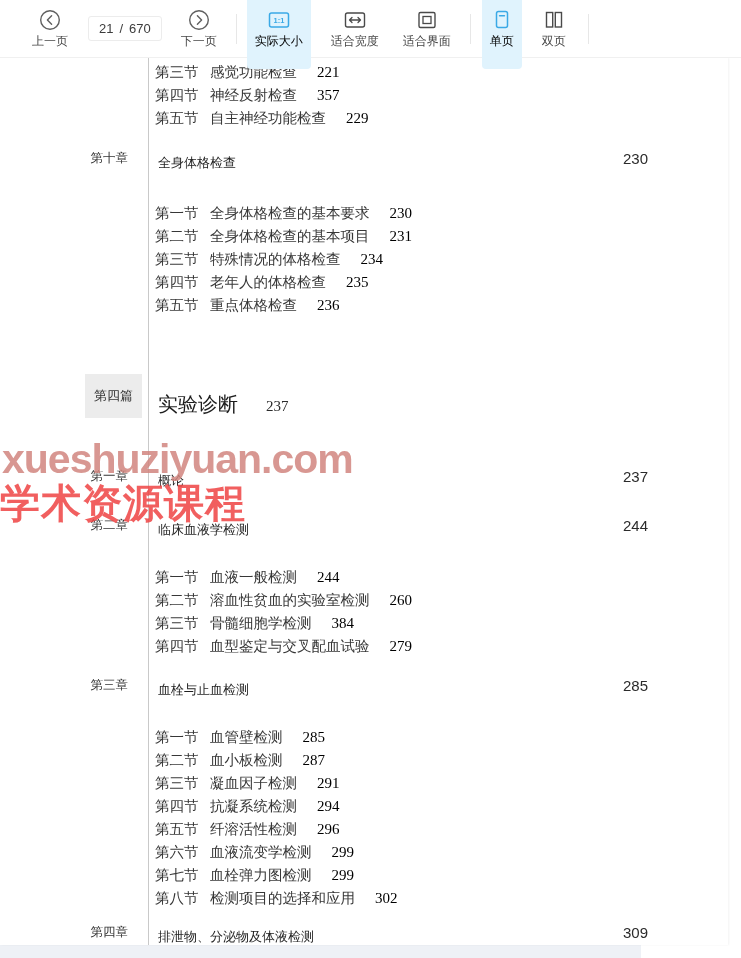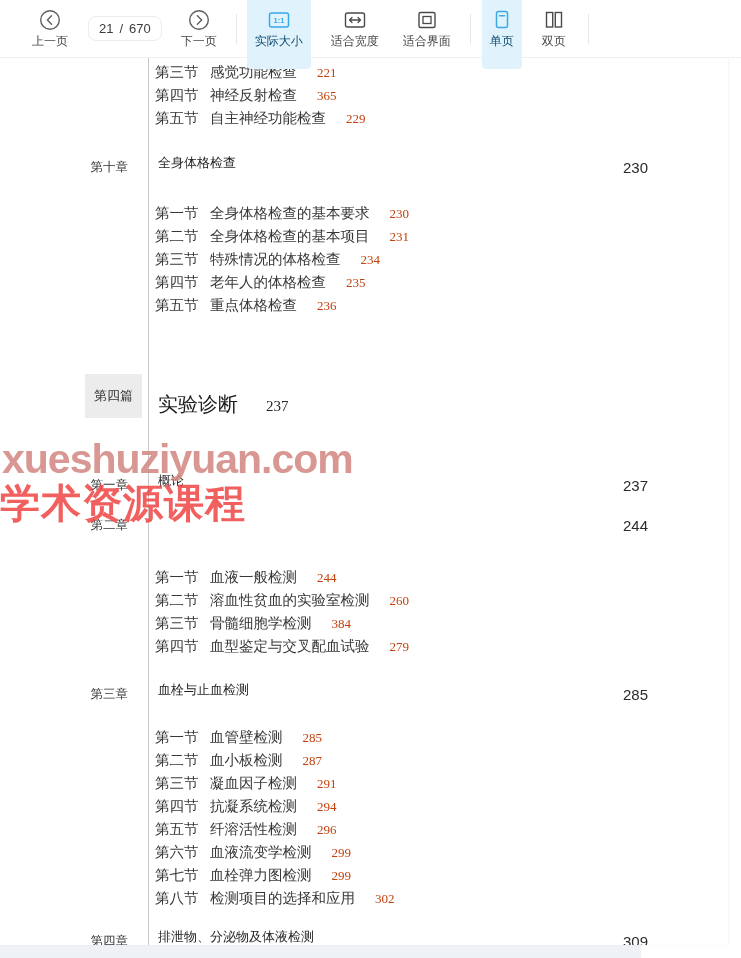--- a/index.html
+++ b/index.html
@@ -13,25 +13,25 @@
     position:absolute;top:0;left:0;width:741px;height:58px;background:#fff;
     display:flex;align-items:center;padding-left:24px;box-sizing:border-box;
     border-bottom:1px solid #f0f0f0;z-index:30;
   }
   .tb-btn{
     display:flex;flex-direction:column;align-items:center;justify-content:center;
     gap:3px;padding:21px 8px;border-radius:4px;cursor:pointer;flex:0 0 auto;
   }
   .tb-btn .tb-label{font-size:12px;color:#474747;line-height:14px;white-space:nowrap;}
   .tb-btn.active{background:#e0f3fd;}
-  .tb-btn.active .tb-label{color:#0c4a6e;}
+  .tb-btn.active .tb-label{color:#000000;}
   .tb-icon{display:flex;align-items:center;justify-content:center;height:22px;}
   .pager{
     margin-left:12px;display:flex;align-items:center;gap:6px;
-    border:1px solid #ececec;border-radius:8px;background:#fff;
+    border:1px solid #ececec;border-radius:3px;background:#fff;
     padding:4px 10px;font-size:13px;color:#3c3c3c;flex:0 0 auto;
   }
   .tb-divider{width:1px;height:30px;background:#e7e7e7;flex:0 0 auto;}
   .ml8{margin-left:8px}.ml10{margin-left:10px}.ml11{margin-left:11px}
   .ml12{margin-left:12px}.ml14{margin-left:14px}
   
   .viewer{
     position:absolute;top:58px;left:0;width:641px;height:900px;
     background:#eef1f6;z-index:1;
   }
@@ -43,22 +43,22 @@
   
   .toc-block{position:absolute;left:0;right:0;}
   .sections{left:155px;}
   .row-section{
     display:flex;align-items:baseline;height:23px;
     font-family:"Liberation Serif","DejaVu Serif",serif;
     font-size:14.5px;color:#373737;cursor:pointer;
   }
   .sec-label{width:55px;flex:0 0 auto;}
   .sec-title{}
-  .sec-page{margin-left:20px;font-size:13px;color:#c2410c;}
-  .chapter{display:flex;align-items:flex-end;cursor:pointer;}
+  .sec-page{margin-left:20px;font-size:15px;color:#000000;}
+  .chapter{display:flex;align-items:flex-start;cursor:pointer;}
   .ch-label{
     width:148px;flex:0 0 auto;box-sizing:border-box;text-align:right;
     padding-right:20px;font-size:12.5px;color:#333;
     font-family:"Liberation Sans","DejaVu Sans",sans-serif;
   }
   .ch-title{
     margin-left:10px;font-family:"Liberation Serif","DejaVu Serif",serif;
     font-size:13px;color:#1f1f1f;line-height:26px;
   }
   .ch-page{
@@ -190,21 +190,21 @@
 
     <div class="toc-block sections b0">
         <div class="row-section">
           <span class="sec-label">第三节</span>
           <span class="sec-title">感觉功能检查</span>
           <span class="sec-page">221</span>
         </div>
         <div class="row-section">
           <span class="sec-label">第四节</span>
           <span class="sec-title">神经反射检查</span>
-          <span class="sec-page">365</span>
+          <span class="sec-page">357</span>
         </div>
         <div class="row-section">
           <span class="sec-label">第五节</span>
           <span class="sec-title">自主神经功能检查</span>
           <span class="sec-page">229</span>
         </div>
       </div>
 
     <div class="toc-block chapter b1">
       <span class="ch-label">第十章</span>
@@ -247,20 +247,21 @@
     </div>
 
     <div class="toc-block chapter b4">
       <span class="ch-label">第一章</span>
       <span class="ch-title">概论</span>
       <span class="ch-page">237</span>
     </div>
 
     <div class="toc-block chapter b5">
       <span class="ch-label">第二章</span>
+      <span class="ch-title">临床血液学检测</span>
       <span class="ch-page">244</span>
     </div>
 
     <div class="toc-block sections b6">
         <div class="row-section">
           <span class="sec-label">第一节</span>
           <span class="sec-title">血液一般检测</span>
           <span class="sec-page">244</span>
         </div>
         <div class="row-section">

